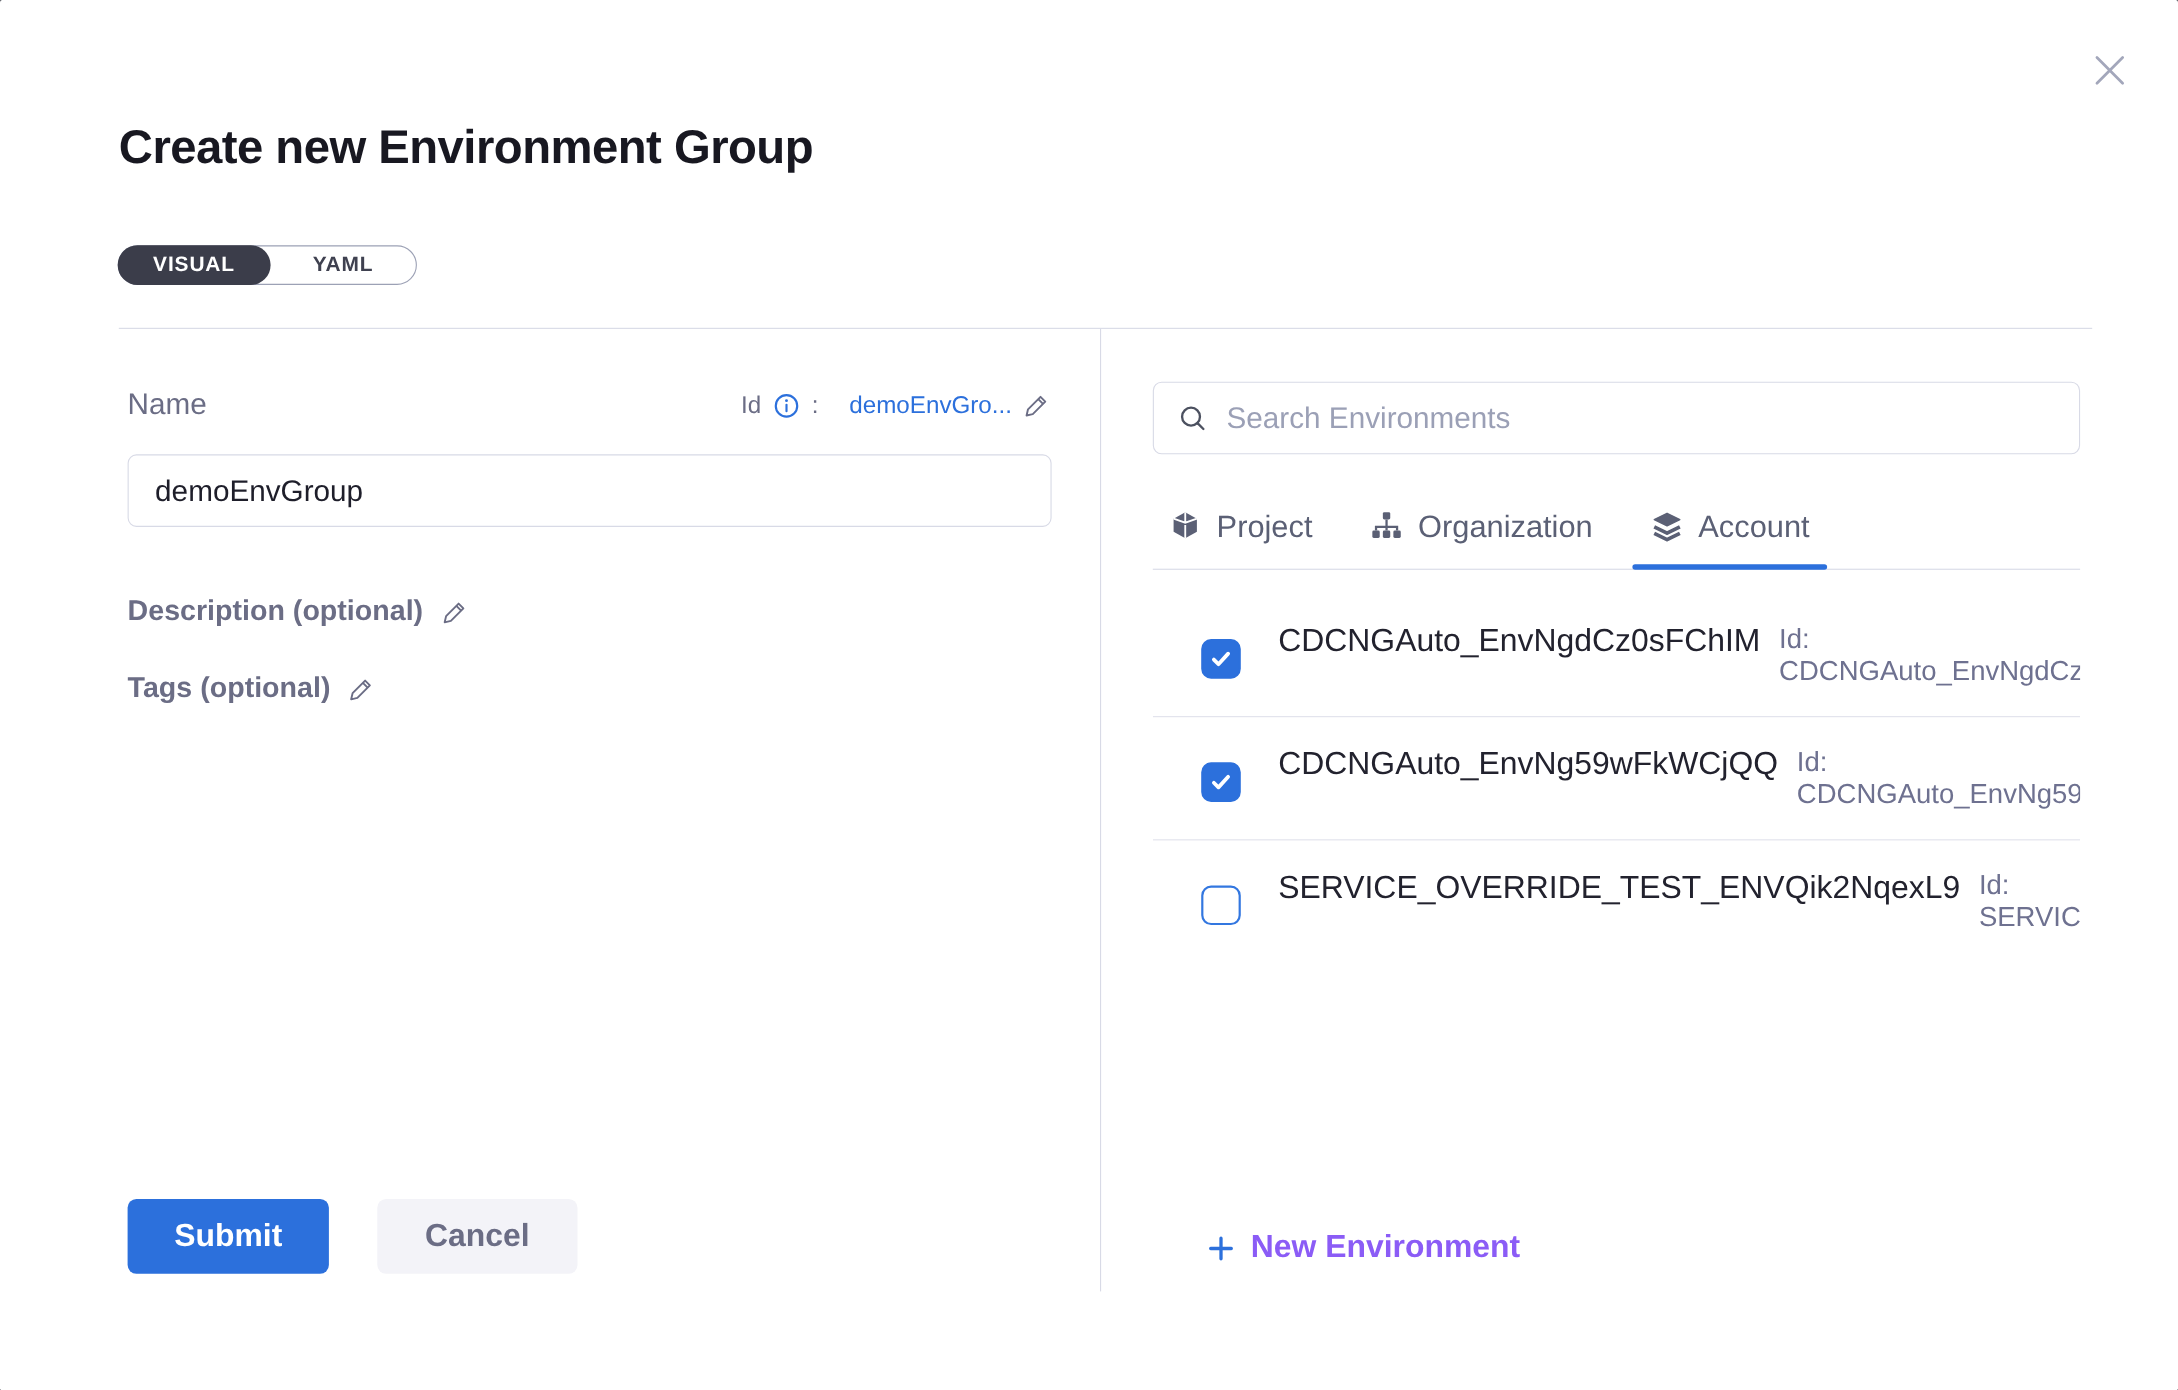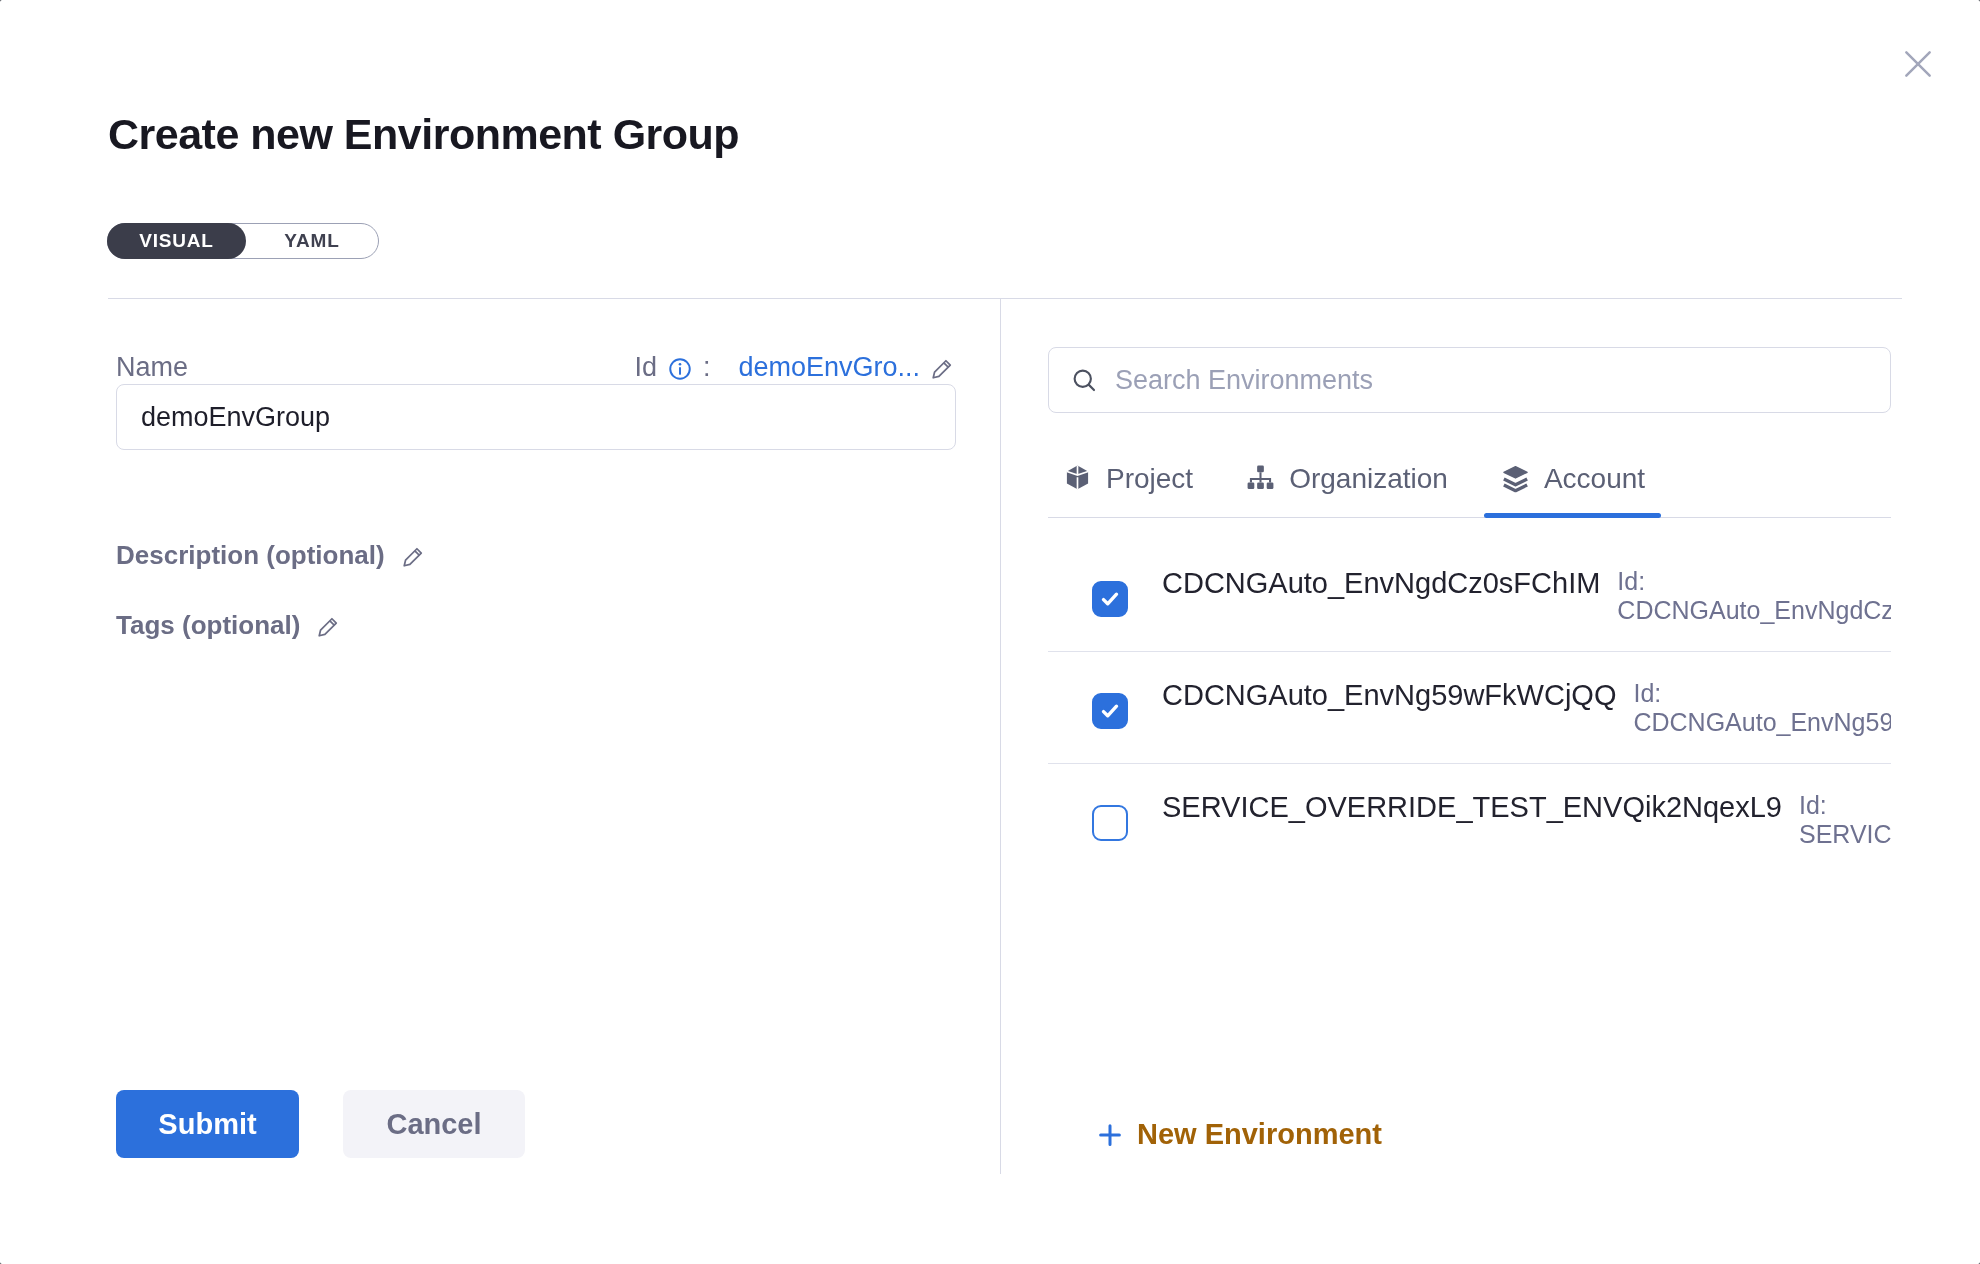--- a/index.html
+++ b/index.html
@@ -44,27 +44,27 @@
 
   .hr-divider { position:absolute; left:108px; top:298px; width:1794px; height:1px; background:#d8dae6; }
   .vr-divider { position:absolute; left:1000px; top:299px; width:1px; height:875px; background:#d8dae6; }
 
   
   .name-row {
     position:absolute; left:116px; top:352px; width:840px;
     display:flex; justify-content:space-between; align-items:center;
   }
   .name-label { font-size:27px; color:#6b6d85; }
-  .id-group { display:flex; align-items:center; gap:10px; font-size:27px; color:#6b6d85; }
+  .id-group { display:flex; align-items:center; gap:10px; font-size:22px; color:#6b6d85; }
   .id-group .info-ic { width:26px; height:26px; margin-top:2px; }
   .id-link { color:#2c70dc; cursor:pointer;margin-left:18px; }
   .pencil-ic { width:26px; height:26px; cursor:pointer; }
 
   .name-input {
-    position:absolute; left:116px; top:384px; width:840px; height:66px;
+    position:absolute; left:116px; top:413px; width:840px; height:66px;
     border:1px solid #d8dae6; border-radius:8px;
     font-size:27px; color:#1e1e2a; padding:0 24px;
     font-family:inherit; outline:none; background:#fff;
   }
 
   .opt-row {
     position:absolute; left:116px;
     display:flex; align-items:center; gap:16px;
     font-size:26px; font-weight:700; color:#6b6d85;
   }
@@ -131,21 +131,21 @@
   .tag-badge {
     position:absolute; right:92px; top:24px;
     display:flex; align-items:center; gap:7px;
     font-size:29px; color:#7d8196;
   }
   .tag-badge svg { width:30px; height:30px; }
 
   .new-env {
     position:absolute; left:1095px; top:1118px;
     display:flex; align-items:center; gap:12px;
-    font-size:29px; font-weight:700; color:#a16207; cursor:pointer;
+    font-size:29px; font-weight:700; color:#8b5cf6; cursor:pointer;
   }
   .new-env svg { width:30px; height:30px; }
 </style>
 </head>
 <body>
 
 <div class="modal">
 
   <div class="close-btn">
     <svg viewBox="0 0 24 24" fill="none" stroke="#a3a7bb" stroke-width="1.5" stroke-linecap="round">

